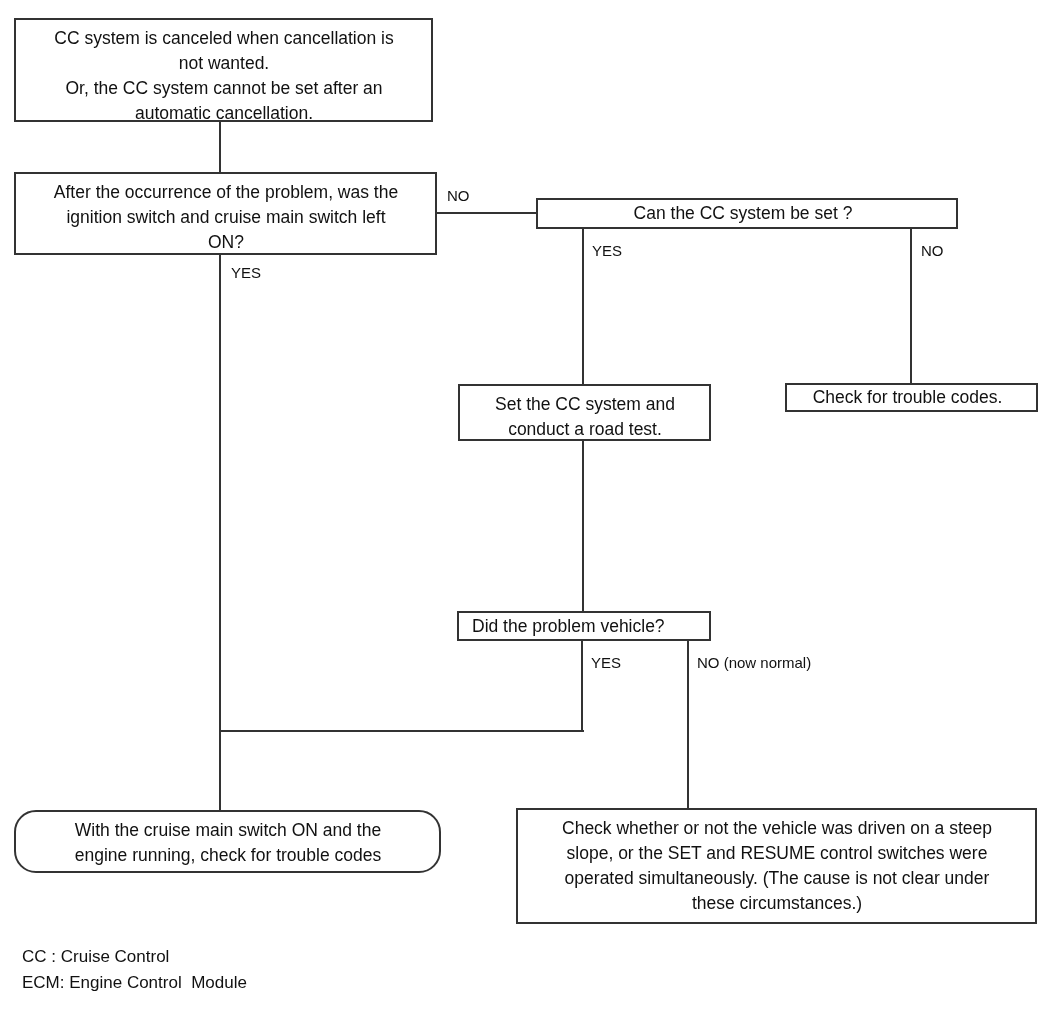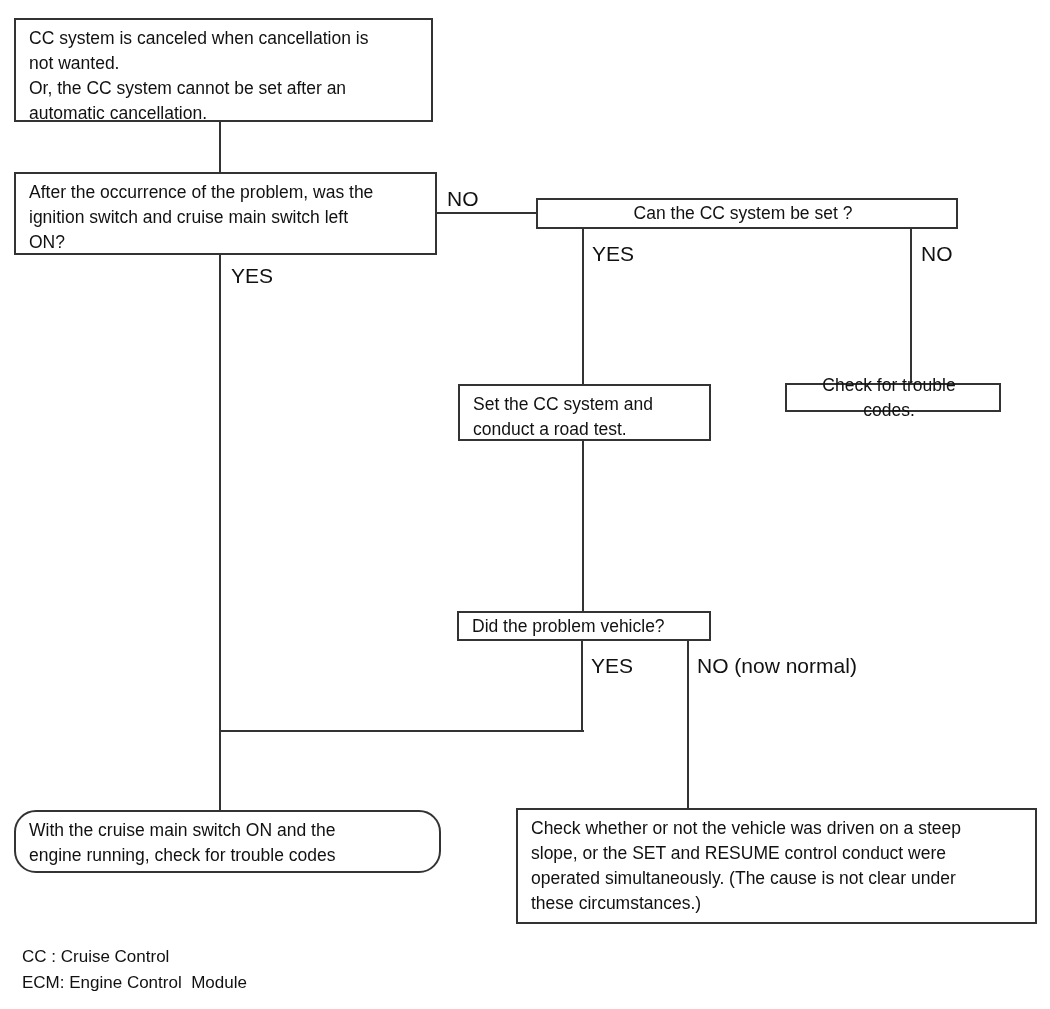--- a/index.html
+++ b/index.html
@@ -23,20 +23,21 @@
     position: absolute;
     box-sizing: border-box;
     border: 2px solid #333333;
     background: #ffffff;
     font-size: 17.5px;
     line-height: 1.42;
     color: #111111;
     padding: 6px 12px 6px 13px;
     white-space: pre-line;
     z-index: 3;
+    text-align: center;
   }
   .node.center {
     text-align: center;
     padding-left: 12px;
     padding-right: 20px;
   }
   .node.vcenter {
     display: flex;
     align-items: center;
   }
@@ -49,21 +50,21 @@
     z-index: 1;
   }
   .line.v {
     width: 2px;
   }
   .line.h {
     height: 2px;
   }
   .edge-label {
     position: absolute;
-    font-size: 21px;
+    font-size: 15px;
     line-height: 1;
     color: #111111;
     white-space: nowrap;
     z-index: 4;
   }
   .legend {
     position: absolute;
     font-size: 17px;
     line-height: 1.55;
     color: #111111;
@@ -106,29 +107,29 @@
 
   <div class="node" style="left:14px; top:172px; width:423px; height:83px;">After the occurrence of the problem, was the
 ignition switch and cruise main switch left
 ON?</div>
 
   <div class="node center vcenter" style="left:536px; top:198px; width:422px; height:31px;">Can the CC system be set ?</div>
 
   <div class="node" style="left:458px; top:384px; width:253px; height:57px;">Set the CC system and
 conduct a road test.</div>
 
-  <div class="node center vcenter" style="left:785px; top:383px; width:216px; height:29px;">Check for trouble codes.</div>
+  <div class="node center vcenter" style="left:785px; top:383px; width:253px; height:29px;">Check for trouble codes.</div>
 
   <div class="node vcenter" style="left:457px; top:611px; width:254px; height:30px;">Did the problem vehicle?</div>
 
   <div class="node" style="left:14px; top:810px; width:427px; height:63px;border-radius:22px;">With the cruise main switch ON and the
 engine running, check for trouble codes</div>
 
   <div class="node" style="left:516px; top:808px; width:521px; height:116px;">Check whether or not the vehicle was driven on a steep
-slope, or the SET and RESUME control conduct were
+slope, or the SET and RESUME control switches were
 operated simultaneously. (The cause is not clear under
 these circumstances.)</div>
 
   <div class="edge-label" style="left:447px; top:188px;">NO</div>
 
   <div class="edge-label" style="left:231px; top:265px;">YES</div>
 
   <div class="edge-label" style="left:592px; top:243px;">YES</div>
 
   <div class="edge-label" style="left:921px; top:243px;">NO</div>

